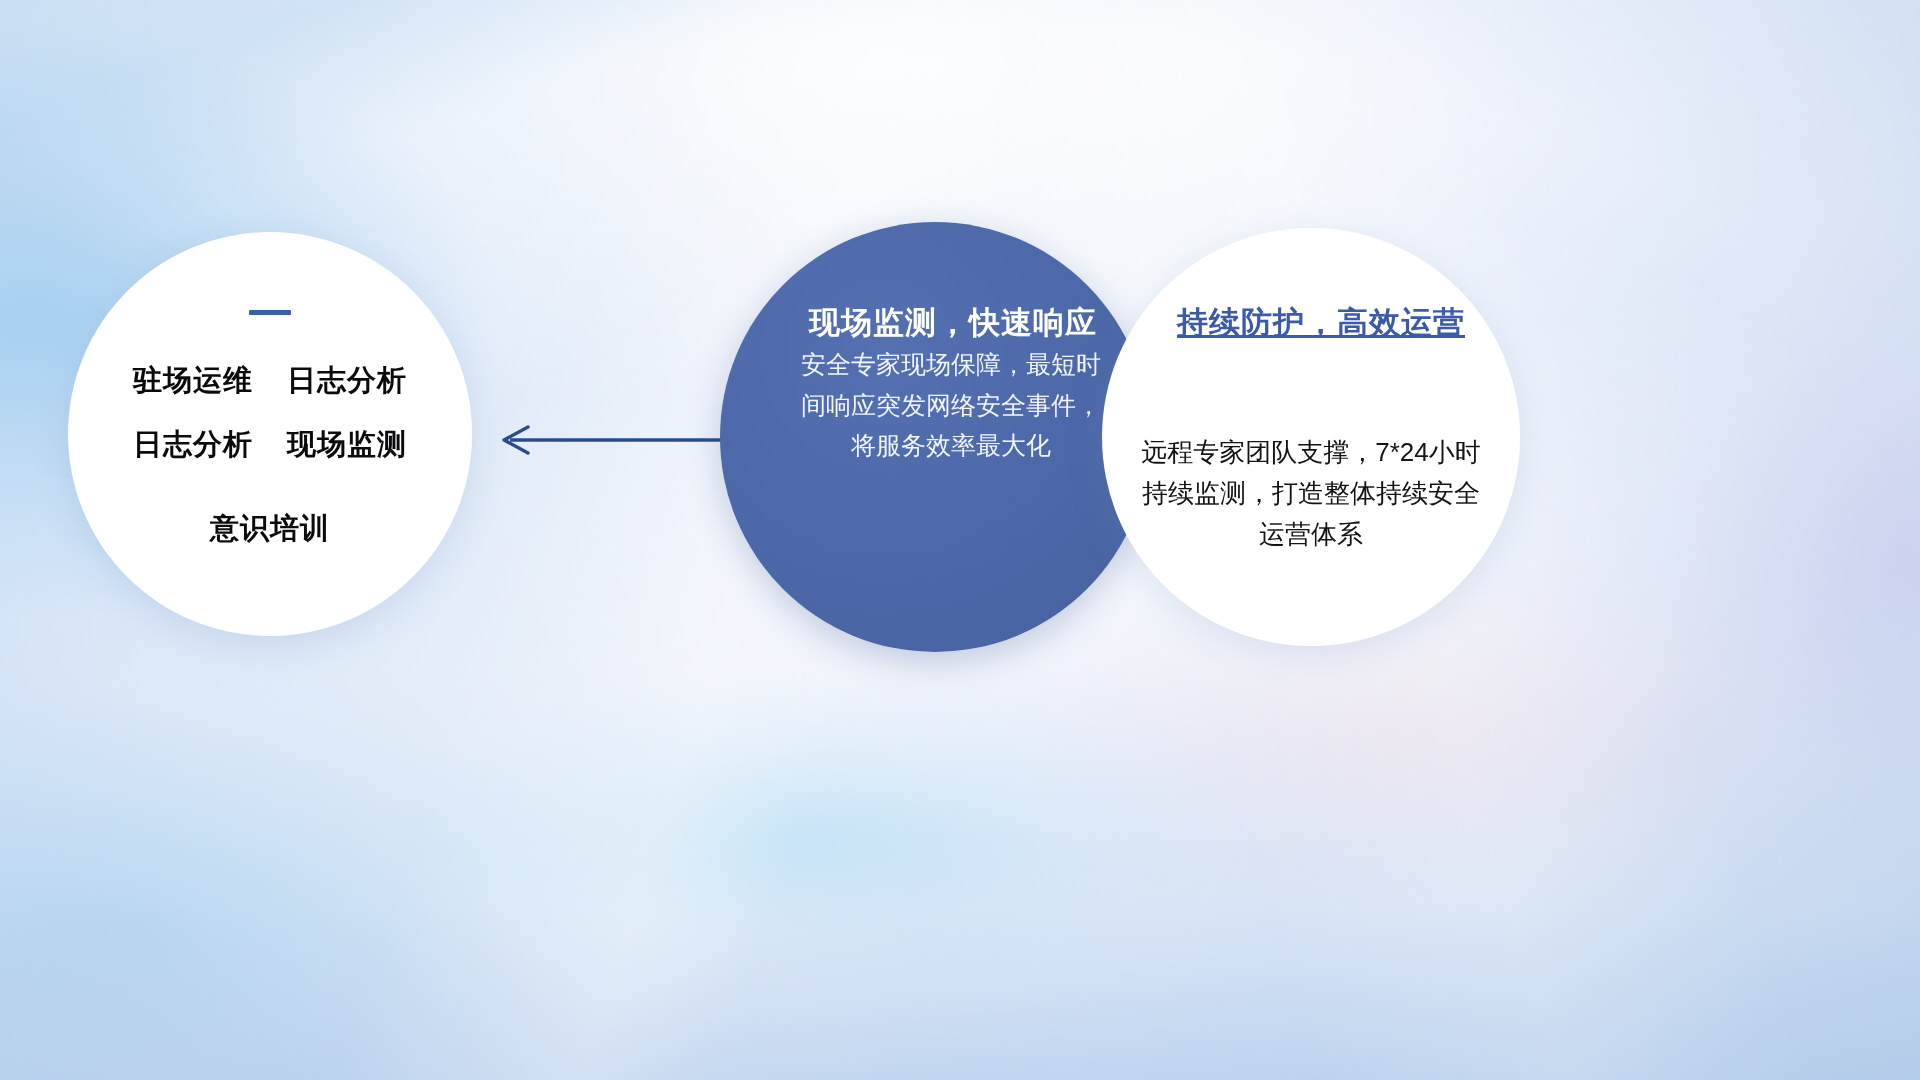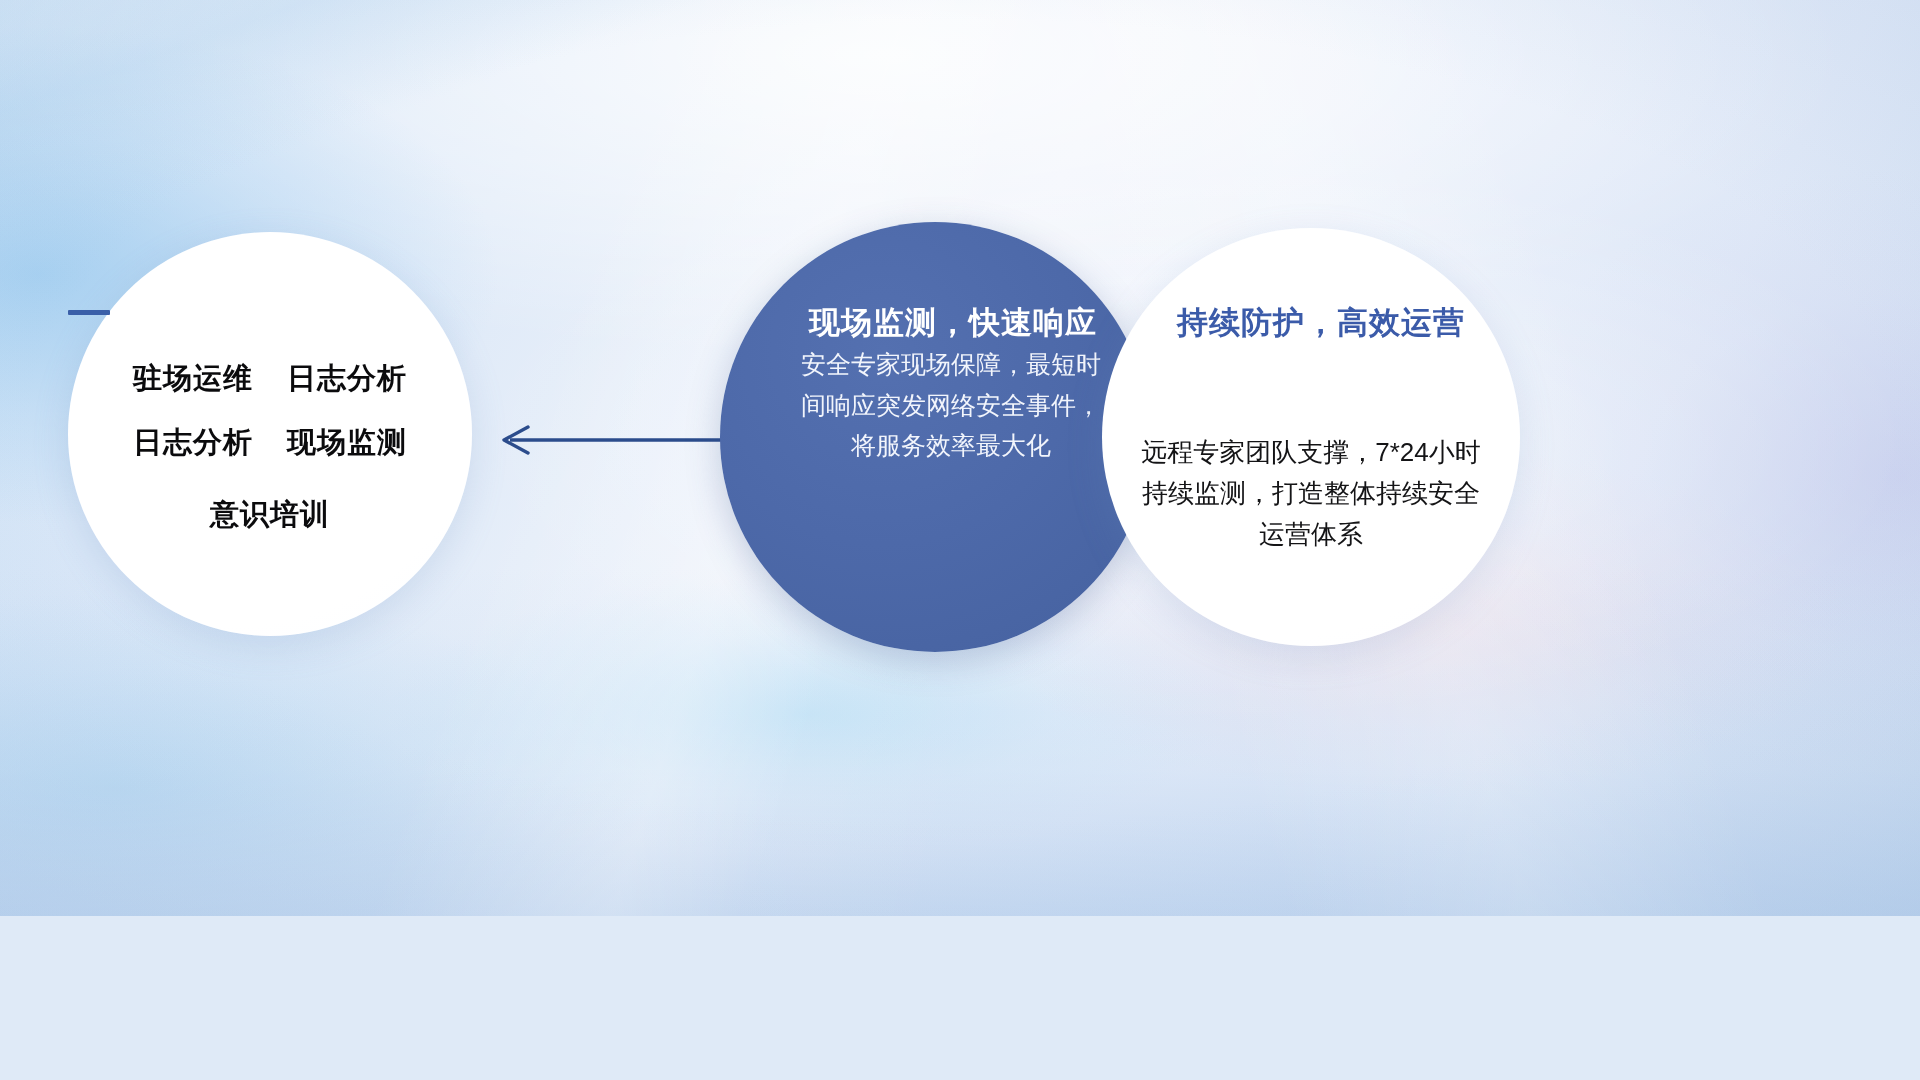--- a/index.html
+++ b/index.html
@@ -12,21 +12,21 @@
   }
   body {
     font-family: "Liberation Sans", "DejaVu Sans", sans-serif;
     background: #dfeaf7;
   }
 
   
   #stage {
     position: relative;
     width: 1920px;
-    height: 916px;
+    height: 1080px;
     overflow: hidden;
     background: #f97316;
   }
 
   
   .bg-layer {
     position: absolute;
     inset: 0;
     pointer-events: none;
   }
@@ -175,21 +175,21 @@
     background: radial-gradient(circle at 42% 32%, #ffffff 0%, #ffffff 74%, #fcfdff 100%);
     box-shadow: 0 10px 36px rgba(110,146,194,0.18);
   }
 
   
   .left-inner {
     width: 100%;
     padding-top: 78px;
     display: flex;
     flex-direction: column;
-    font-family: Liberation Mono, monospace;
+    align-items: center;
   }
   .dash {
     width: 42px;
     height: 5px;
     background: #3a5fa8;
     border-radius: 1px;
     margin-bottom: 50px;
   }
   .tag-row {
     display: flex;
@@ -197,21 +197,21 @@
     gap: 34px;
     font-size: 29px;
     font-weight: bold;
     color: #0b0b0d;
     letter-spacing: 1px;
     line-height: 1.1;
     margin-bottom: 32px;
   }
   .tag-row.single {
     margin-bottom: 0;
-    margin-top: 8px;
+    margin-top: 20px;
   }
 
   
   .center-inner {
     width: 100%;
     padding: 80px 36px 0 36px;
     box-sizing: border-box;
     display: flex;
     flex-direction: column;
     align-items: center;
@@ -244,20 +244,21 @@
     align-items: center;
     text-align: center;
   }
   .right-title {
     font-size: 31px;
     font-weight: bold;
     color: #3b5ba9;
     letter-spacing: 1px;
     white-space: nowrap;
     transform: translateX(10px);
+    text-decoration: underline;
   }
   .right-body {
     margin-top: 88px;
     font-size: 26px;
     line-height: 1.58;
     color: #141416;
     width: 352px;
     text-align: center;
   }
 </style>

